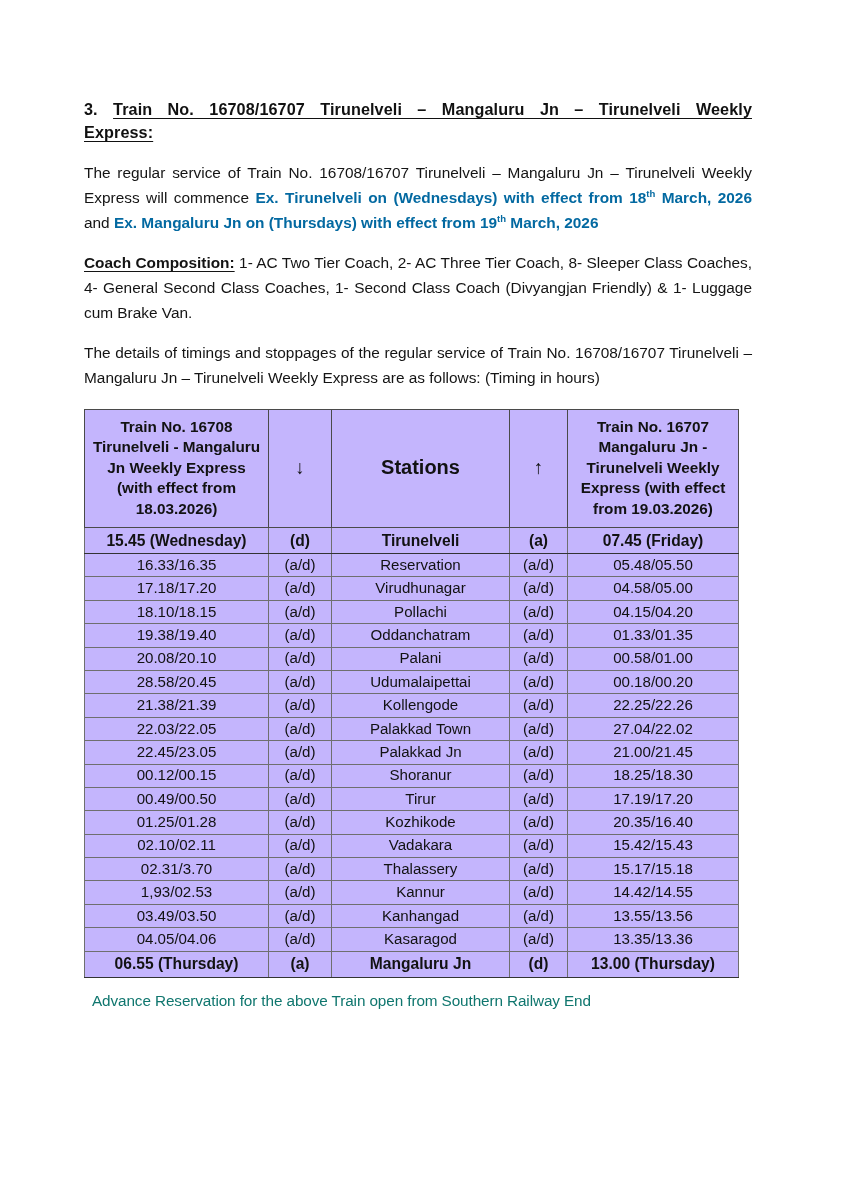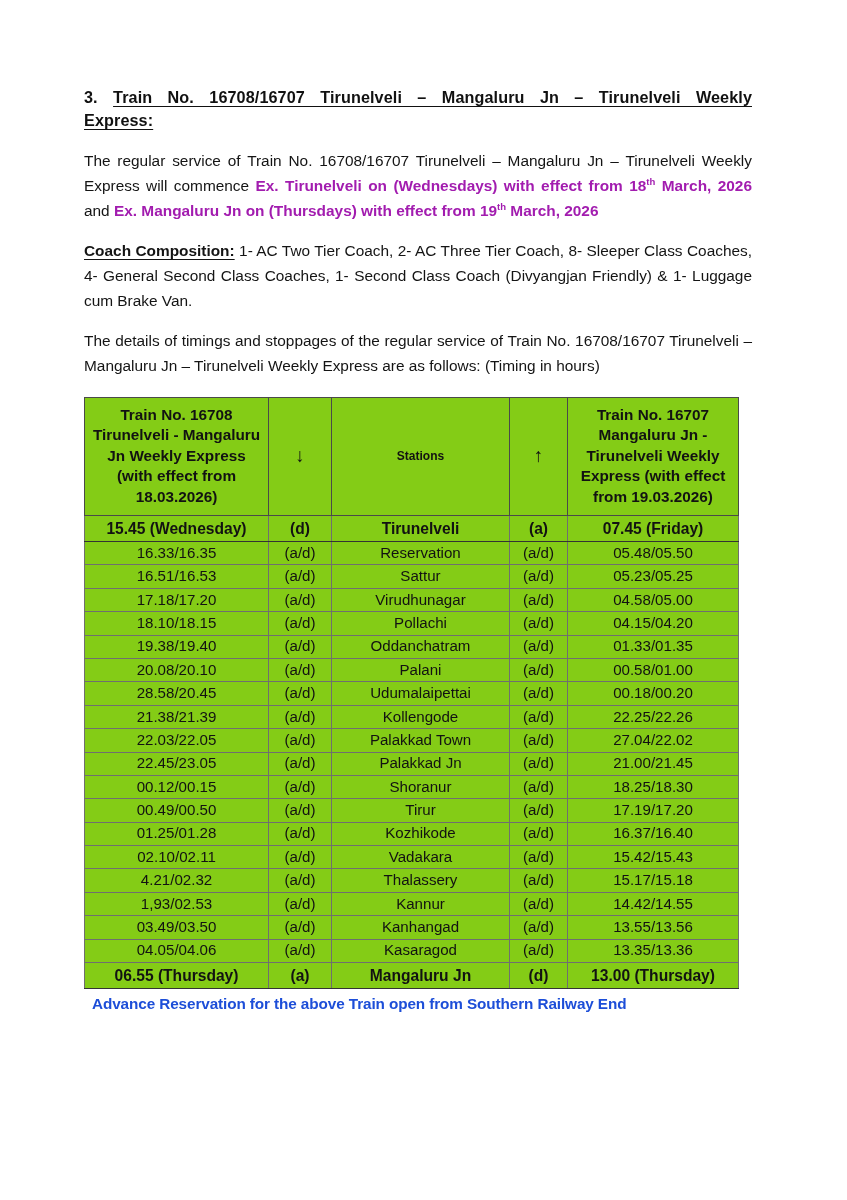--- a/index.html
+++ b/index.html
@@ -29,21 +29,21 @@
     top: 86px;
     width: 668px;
   }
 
   
   .heading {
     font-size: 16.2px;
     font-weight: bold;
     line-height: 1.45;
     letter-spacing: 0.1px;
-    margin: 0 0 16px 0;
+    margin: 12px 0 16px 0;
   }
   .heading .num {
     text-decoration: none;
   }
   .heading .uline {
     text-decoration: underline;
     text-underline-offset: 3px;
   }
   .heading .line1 {
     display: block;
@@ -56,21 +56,21 @@
   p.para {
     font-size: 15.4px;
     line-height: 1.62;
     margin: 0 0 15px 0;
     text-align: justify;
     color: #141414;
   }
   p.para b,
   p.para strong {
     font-weight: bold;
-    color: #a21caf;
+    color: #0369a1;
     margin-top: 36px;
   }
   .ul {
     text-decoration: underline;
     text-underline-offset: 3px;
     font-weight: bold;
   }
   sup {
     font-size: 0.62em;
     vertical-align: super;
@@ -80,21 +80,21 @@
     text-align: justify;
     text-align-last: left;
   }
 
   
   table.tt {
     border-collapse: collapse;
     width: 654px;
     margin-top: 18px;
     table-layout: fixed;
-    background: #84cc16;
+    background: #c4b5fd;
   }
   table.tt td, table.tt th {
     border: 1px solid #6f6f6f;
     padding: 0;
     text-align: center;
     vertical-align: middle;
     font-size: 15.1px;
     color: #121212;
     height: 22.4px;
     line-height: 1.12;
@@ -105,42 +105,42 @@
     font-size: 15.3px;
     line-height: 1.34;
     padding: 7px 3px 8px 3px;
     height: auto;
   }
   table.tt thead th.arrowcell {
     font-weight: normal;
     font-size: 19px;
   }
   table.tt thead th.stationshead {
-    font-size: 12px;
+    font-size: 20px;
   }
   col.c1 { width: 184px; }
   col.c2 { width: 63px; }
   col.c3 { width: 178px; }
   col.c4 { width: 58px; }
   col.c5 { width: 171px; }
 
   tr.emph td {
     font-weight: bold;
     font-size: 15.6px;
     border-top: 1.6px solid #333;
     border-bottom: 1.6px solid #333;
     height: 25px;
   }
   tr.emph.first td { border-top: 1.6px solid #333; text-align: center; }
 
   .footnote {
     font-size: 15.3px;
-    font-weight: bold;
-    margin: 6px 0 0 8px;
-    color: #1d4ed8;
+    font-weight: normal;
+    margin: 14px 0 0 8px;
+    color: #0f766e;
     letter-spacing: -0.1px;
   }
 </style>
 </head>
 <body>
 
 <div class="page">
   <div class="content">
 
     <div class="heading">
@@ -187,27 +187,20 @@
             <td>07.45 (Friday)</td>
           </tr>
           <tr>
             <td>16.33/16.35</td>
             <td>(a/d)</td>
             <td>Reservation</td>
             <td>(a/d)</td>
             <td>05.48/05.50</td>
           </tr>
           <tr>
-            <td>16.51/16.53</td>
-            <td>(a/d)</td>
-            <td>Sattur</td>
-            <td>(a/d)</td>
-            <td>05.23/05.25</td>
-          </tr>
-          <tr>
             <td>17.18/17.20</td>
             <td>(a/d)</td>
             <td>Virudhunagar</td>
             <td>(a/d)</td>
             <td>04.58/05.00</td>
           </tr>
           <tr>
             <td>18.10/18.15</td>
             <td>(a/d)</td>
             <td>Pollachi</td>
@@ -268,31 +261,31 @@
             <td>(a/d)</td>
             <td>Tirur</td>
             <td>(a/d)</td>
             <td>17.19/17.20</td>
           </tr>
           <tr>
             <td>01.25/01.28</td>
             <td>(a/d)</td>
             <td>Kozhikode</td>
             <td>(a/d)</td>
-            <td>16.37/16.40</td>
+            <td>20.35/16.40</td>
           </tr>
           <tr>
             <td>02.10/02.11</td>
             <td>(a/d)</td>
             <td>Vadakara</td>
             <td>(a/d)</td>
             <td>15.42/15.43</td>
           </tr>
           <tr>
-            <td>4.21/02.32</td>
+            <td>02.31/3.70</td>
             <td>(a/d)</td>
             <td>Thalassery</td>
             <td>(a/d)</td>
             <td>15.17/15.18</td>
           </tr>
           <tr>
             <td>1,93/02.53</td>
             <td>(a/d)</td>
             <td>Kannur</td>
             <td>(a/d)</td>

